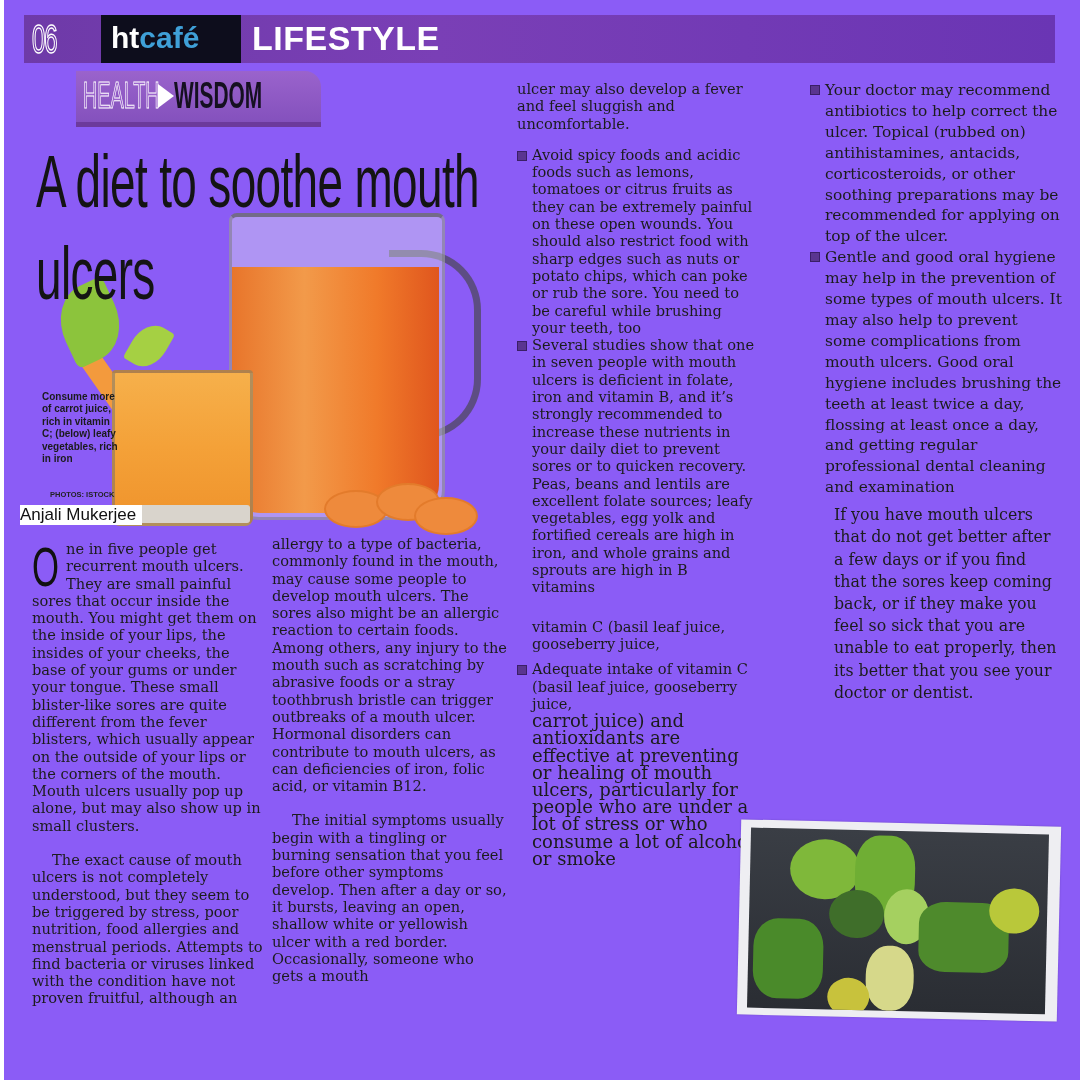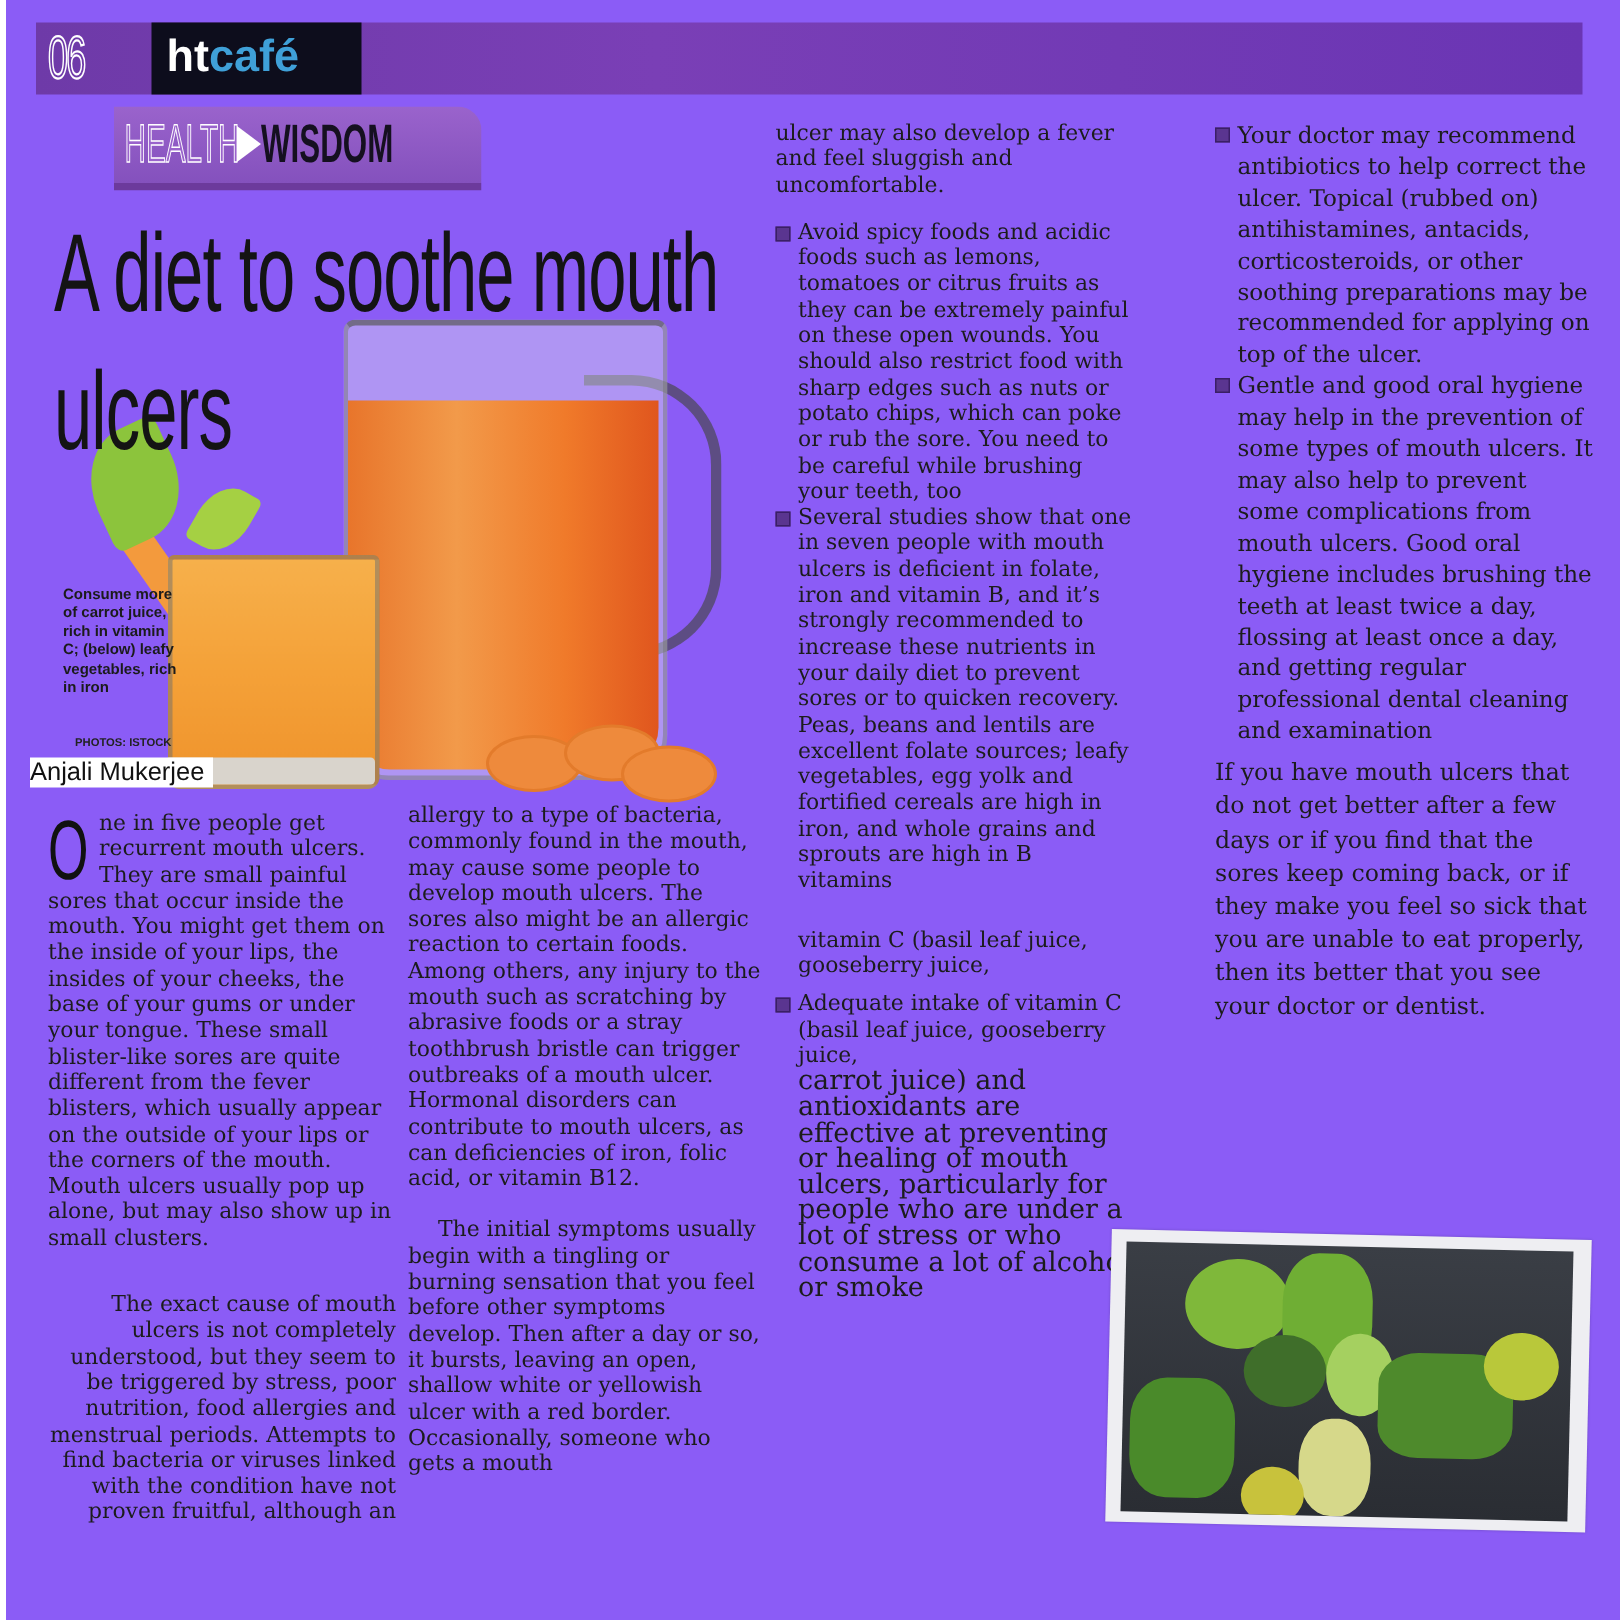--- a/index.html
+++ b/index.html
@@ -70,40 +70,41 @@
   .indent { text-indent:20px; }
   .dropcap { float:left; font-family:"Liberation Sans", sans-serif; font-size:56px; line-height:48px;
              margin:3px 6px 0 0; transform:scaleX(0.62); transform-origin:left; width:28px; color:#111; }
   .bullet { position:relative; padding-left:15px; }
   .bullet .sq { position:absolute; left:0; top:5px; width:8px; height:8px; background:#5a3590; border:1px solid #3a1f66; }
 
   .col1 { left:28px; top:540px; width:232px; }
   .col2 { left:268px; top:535px; width:235px; }
   .col3 { left:513px; top:80px; width:238px; }
   .col4 { left:806px; top:80px; width:252px; font-size:15.4px; line-height:20.9px; }
-  .col4 .closing { font-size:15.8px; line-height:22.2px; margin-top:6px; }
+  .col4 .closing { font-size:15.8px; line-height:22.2px; margin-top:6px;margin-left:24px; }
 
   .col3 .small { font-size:18px; line-height:17.2px; }
 
   .greens { position:absolute; left:735px; top:823px; width:320px; height:195px; background:#eeeef2;
             box-shadow:0 0 2px rgba(0,0,0,0.2); transform:rotate(1.3deg); }
   .greens .inner { position:absolute; left:10px; top:8px; width:298px; height:180px;
                    background:linear-gradient(180deg,#3a3e45,#2a2d33); overflow:hidden; }
   .veg { position:absolute; border-radius:50%; }
 </style>
 </head>
 <body>
 
 <div class="page">
 
   <div class="masthead">
     <span class="mh-num">06</span>
     <div class="mh-ht">
       <span class="ht">ht</span><span class="cafe">café</span>
     </div>
+    <span class="mh-life">LIFESTYLE</span>
   </div>
 
   <div class="hw">
     <span class="health">HEALTH</span>
     <span class="arrow"></span>
     <span class="wisdom">WISDOM</span>
   </div>
 
   <h1 class="headline" style="margin:0;font-weight:normal;">
     <span>A diet to soothe mouth</span>
@@ -125,21 +126,21 @@
   </div>
 
   <div class="caption">Consume more of carrot juice, rich in vitamin C; (below) leafy vegetables, rich in iron</div>
   <div class="photo-credit">PHOTOS: ISTOCK</div>
   <div class="byline">Anjali Mukerjee</div>
 
   <div class="col col1">
     <p>
       <span class="dropcap">O</span><span>ne in five people get recurrent mouth ulcers. They are small painful sores that occur inside the mouth. You might get them on the inside of your lips, the insides of your cheeks, the base of your gums or under your tongue. These small blister-like sores are quite different from the fever blisters, which usually appear on the outside of your lips or the corners of the mouth. Mouth ulcers usually pop up alone, but may also show up in small clusters.</span>
     </p>
-    <p class="indent" style="margin-top:27px;text-align:right;">The exact cause of mouth ulcers is not completely understood, but they seem to be triggered by stress, poor nutrition, food allergies and menstrual periods. Attempts to find bacteria or viruses linked with the condition have not proven fruitful, although an</p>
+    <p class="indent" style="margin-top:17px;">The exact cause of mouth ulcers is not completely understood, but they seem to be triggered by stress, poor nutrition, food allergies and menstrual periods. Attempts to find bacteria or viruses linked with the condition have not proven fruitful, although an</p>
   </div>
 
   <div class="col col2">
     <p>allergy to a type of bacteria, commonly found in the mouth, may cause some people to develop mouth ulcers. The sores also might be an allergic reaction to certain foods. Among others, any injury to the mouth such as scratching by abrasive foods or a stray toothbrush bristle can trigger outbreaks of a mouth ulcer. Hormonal disorders can contribute to mouth ulcers, as can deficiencies of iron, folic acid, or vitamin B12.</p>
     <p class="indent" style="margin-top:17px;">The initial symptoms usually begin with a tingling or burning sensation that you feel before other symptoms develop. Then after a day or so, it bursts, leaving an open, shallow white or yellowish ulcer with a red border. Occasionally, someone who gets a mouth</p>
   </div>
 
   <div class="col col3">
     <p>ulcer may also develop a fever and feel sluggish and uncomfortable.</p>
     <div class="bullet" style="margin-top:14px;">

